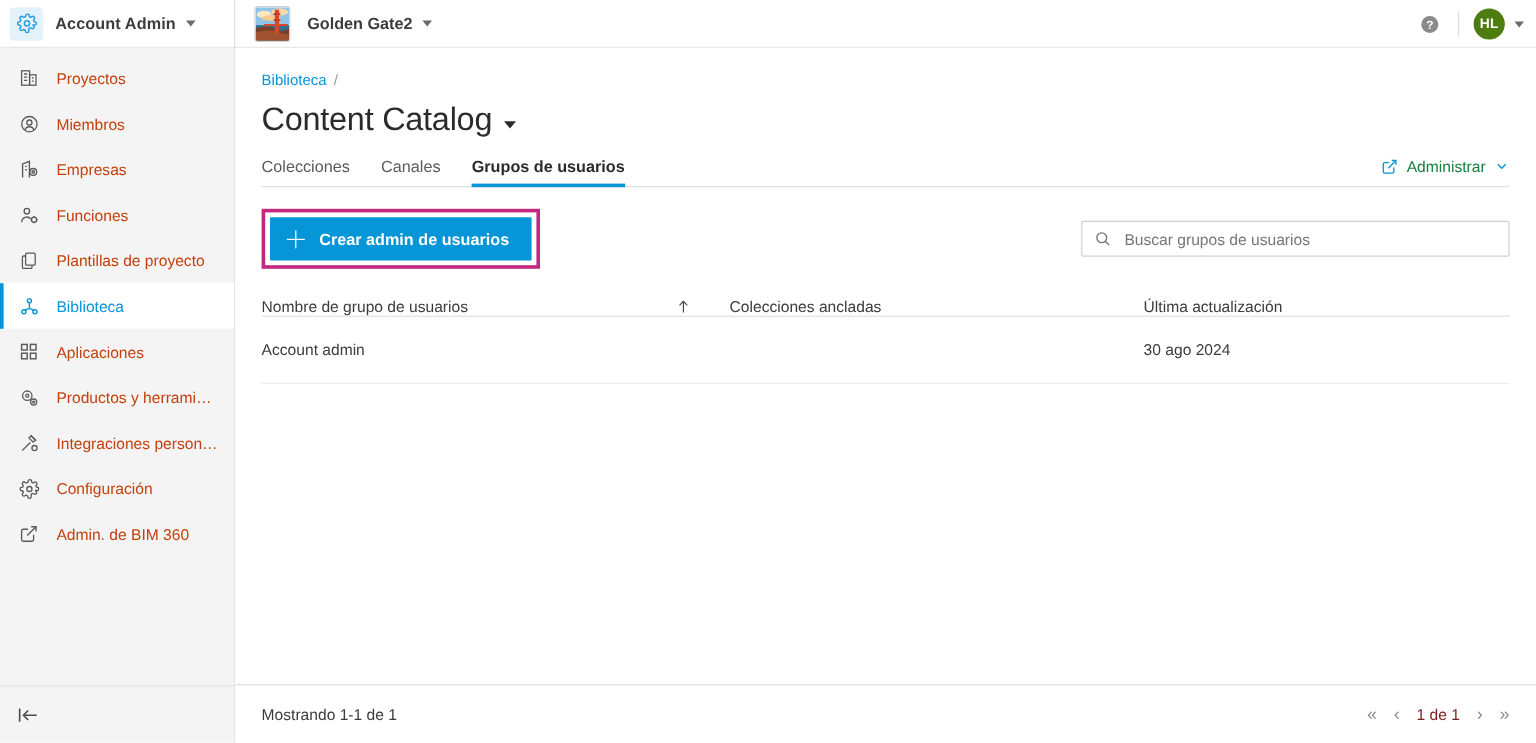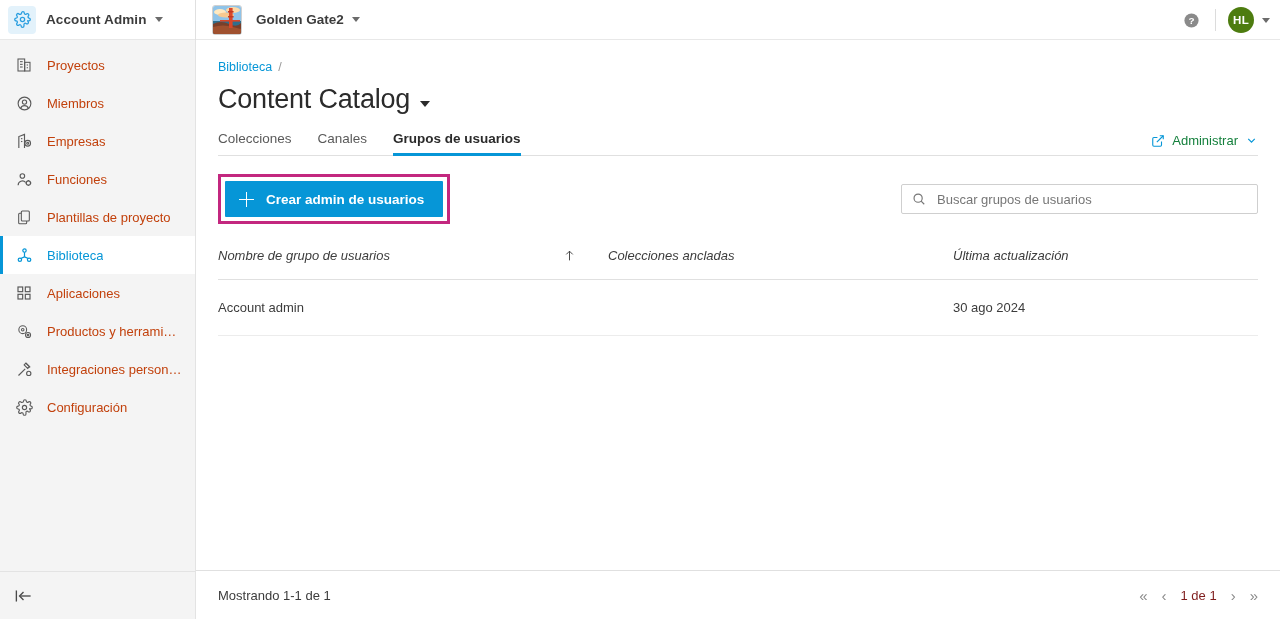--- a/index.html
+++ b/index.html
@@ -119,21 +119,21 @@
   .page-title { font-size: 27px; color: #2b2b2b; font-weight: 400; letter-spacing: -.2px; }
   .title-caret {
     width: 0; height: 0;
     border-left: 5px solid transparent;
     border-right: 5px solid transparent;
     border-top: 6px solid #2b2b2b;
     margin-left: 10px; margin-top: 8px;
   }
 
   .tabs-row {
-    display: flex; align-items: flex-end; justify-content: space-between;
+    display: flex; align-items: flex-start; justify-content: space-between;
     margin-top: 16px; border-bottom: 1px solid #e0e0e0;
     position: relative;
   }
   .tabs { display: flex; gap: 26px; }
   .tab {
     font-size: 13.5px; color: #5a5a5a; padding-bottom: 9px;
     cursor: pointer; position: relative; white-space: nowrap;
   }
   .tab.active { color: #2b2b2b; font-weight: 700; }
   .tab.active::after {
@@ -177,21 +177,21 @@
     display: flex; align-items: center; padding: 0 10px;
     background: #ffffff;
   }
   .search-ph { font-size: 13px; color: #767676; margin-left: 11px; }
 
   
   .table { margin-top: 24px; flex: 1; display: flex; flex-direction: column; min-height: 0; }
   .thead {
     display: flex; align-items: center;
     font-size: 13px; color: #3c3c3c;
-    padding-bottom: 16px; border-bottom: 1px solid #e0e0e0; font-style: italic;
+    border-bottom: 1px solid #e0e0e0;
   }
   .col-name { width: 345px; display: flex; align-items: center; }
   .col-sort { width: 45px; display: flex; align-items: center; }
   .col-pinned { width: 345px; }
   .col-updated { flex: 1; }
   .trow {
     display: flex; align-items: center;
     font-size: 13px; color: #3c3c3c;
     height: 56px; border-bottom: 1px solid #ececec;
   }
@@ -383,20 +383,30 @@
         <div class="nav-item">
           <span class="ico">
             <svg width="17" height="17" viewBox="0 0 24 24" fill="none" stroke="#5a5a5a" stroke-width="1.6">
               <path d="M19.4 13a1.65 1.65 0 0 0 .33 1.82l.06.06a2 2 0 1 1-2.83 2.83l-.06-.06a1.65 1.65 0 0 0-1.82-.33 1.65 1.65 0 0 0-1 1.51V21a2 2 0 1 1-4 0v-.09A1.65 1.65 0 0 0 9 19.4a1.65 1.65 0 0 0-1.82.33l-.06.06a2 2 0 1 1-2.83-2.83l.06-.06a1.65 1.65 0 0 0 .33-1.82 1.65 1.65 0 0 0-1.51-1H3a2 2 0 1 1 0-4h.09A1.65 1.65 0 0 0 4.6 9a1.65 1.65 0 0 0-.33-1.82l-.06-.06a2 2 0 1 1 2.83-2.83l.06.06A1.65 1.65 0 0 0 9 4.6h.09A1.65 1.65 0 0 0 10.6 3.09V3a2 2 0 1 1 4 0v.09a1.65 1.65 0 0 0 1 1.51 1.65 1.65 0 0 0 1.82-.33l.06-.06a2 2 0 1 1 2.83 2.83l-.06.06a1.65 1.65 0 0 0-.33 1.82V9a1.65 1.65 0 0 0 1.51 1H21a2 2 0 1 1 0 4h-.09a1.65 1.65 0 0 0-1.51 1z"></path>
               <circle cx="12" cy="12" r="3"></circle>
             </svg>
           </span>
           <span class="lbl">Configuración</span>
         </div>
 
+        <div class="nav-item">
+          <span class="ico">
+            <svg width="16" height="16" viewBox="0 0 24 24" fill="none" stroke="#5a5a5a" stroke-width="1.7">
+              <path d="M18 13v6a2 2 0 0 1-2 2H5a2 2 0 0 1-2-2V8a2 2 0 0 1 2-2h6"></path>
+              <polyline points="15 3 21 3 21 9"></polyline>
+                <line x1="10" y1="14" x2="21" y2="3"></line>
+            </svg>
+          </span>
+          <span class="lbl">Admin. de BIM 360</span>
+        </div>
 
       </div>
 
       <div class="sidebar-footer">
         <span>
           <svg width="19" height="16" viewBox="0 0 24 20" fill="none" stroke="#4a4a4a" stroke-width="1.7">
             <line x1="3" y1="3" x2="3" y2="17"></line>
             <line x1="21" y1="10" x2="8" y2="10"></line>
             <polyline points="12 5 7 10 12 15"></polyline>
           </svg>

